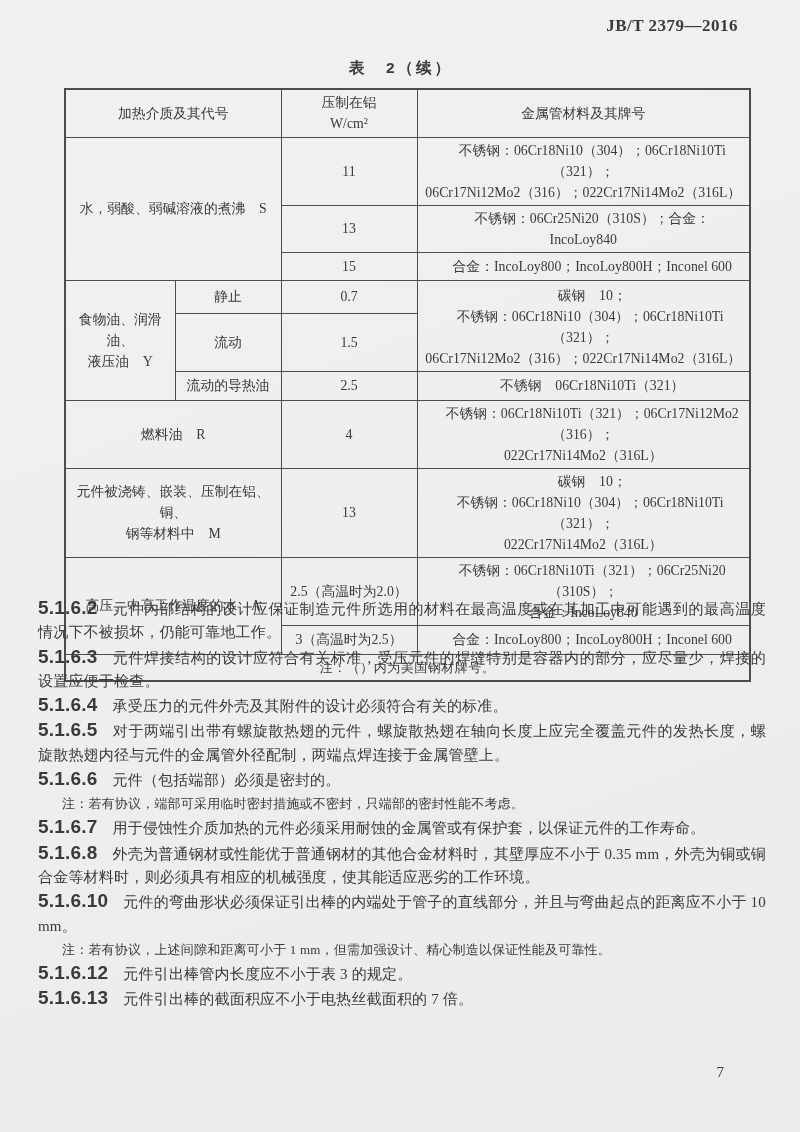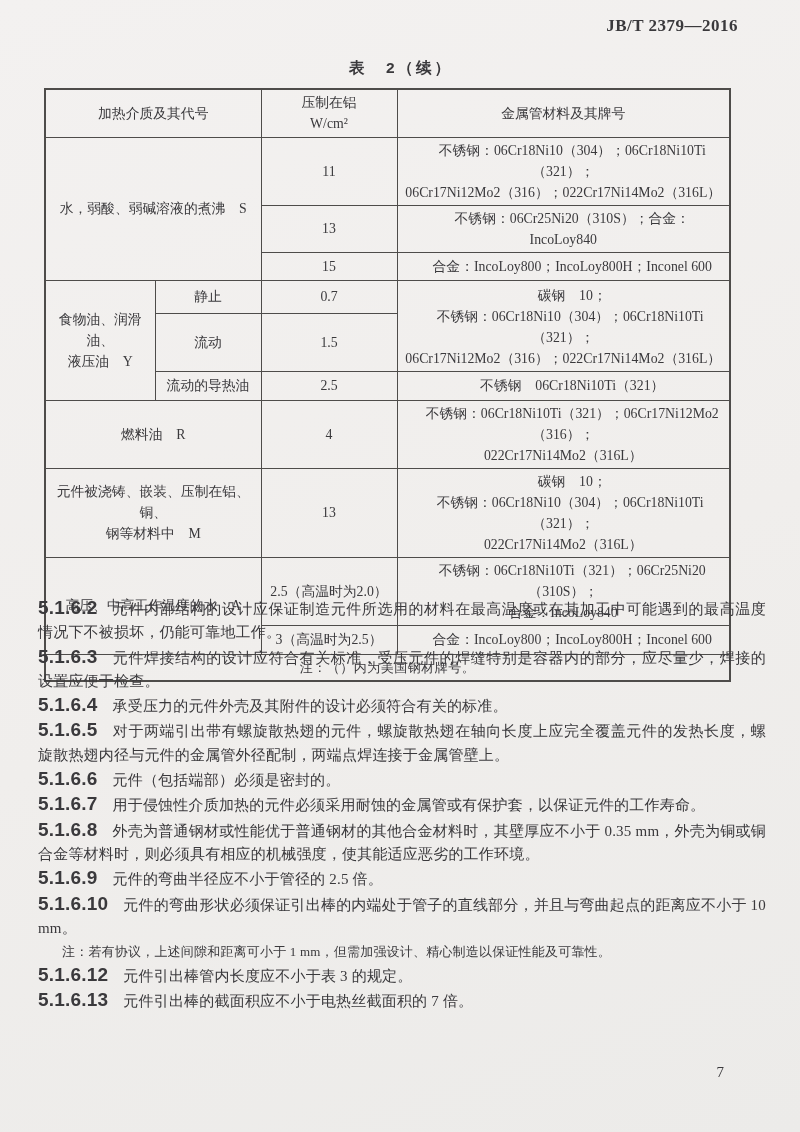--- a/index.html
+++ b/index.html
@@ -19,21 +19,21 @@
     position:absolute;top:16px;right:62px;
     font-size:17px;font-weight:600;letter-spacing:.5px;
   }
   .table-title{
     position:absolute;top:58px;left:16px;width:770px;
     text-align:center;
     font-family:"Liberation Sans","DejaVu Sans",sans-serif;
     font-size:15.5px;font-weight:bold;letter-spacing:3px;
   }
   table.std{
-    position:absolute;top:88px;left:44px;width:685px;
+    position:absolute;top:88px;left:64px;width:685px;
     border-collapse:collapse;table-layout:fixed;
     font-size:13.8px;line-height:21px;
     border:2px solid var(--border);
   }
   table.std td,table.std th{
     border:1px solid var(--border);
     padding:2px 6px;
     font-weight:normal;
     text-align:center;vertical-align:middle;
     overflow:hidden;
@@ -152,22 +152,22 @@
   </tr>
 </tbody>
   </table>
 
 <div class="clauses">
     <p class="clause"><span class="num">5.1.6.2</span><span>元件内部结构的设计应保证制造元件所选用的材料在最高温度或在其加工中可能遇到的最高温度情况下不被损坏，仍能可靠地工作。</span></p>
     <p class="clause"><span class="num">5.1.6.3</span><span>元件焊接结构的设计应符合有关标准，受压元件的焊缝特别是容器内的部分，应尽量少，焊接的设置应便于检查。</span></p>
     <p class="clause"><span class="num">5.1.6.4</span><span>承受压力的元件外壳及其附件的设计必须符合有关的标准。</span></p>
     <p class="clause"><span class="num">5.1.6.5</span><span>对于两端引出带有螺旋散热翅的元件，螺旋散热翅在轴向长度上应完全覆盖元件的发热长度，螺旋散热翅内径与元件的金属管外径配制，两端点焊连接于金属管壁上。</span></p>
     <p class="clause"><span class="num">5.1.6.6</span><span>元件（包括端部）必须是密封的。</span></p>
+    <p class="cnote">注：若有协议，端部可采用临时密封措施或不密封，只端部的密封性能不考虑。</p>
     <p class="clause"><span class="num">5.1.6.7</span><span>用于侵蚀性介质加热的元件必须采用耐蚀的金属管或有保护套，以保证元件的工作寿命。</span></p>
     <p class="clause"><span class="num">5.1.6.8</span><span>外壳为普通钢材或性能优于普通钢材的其他合金材料时，其壁厚应不小于 0.35 mm，外壳为铜或铜合金等材料时，则必须具有相应的机械强度，使其能适应恶劣的工作环境。</span></p>
-    <p class="clause"><span class="num">5.1.6.9</span><span>元件的弯曲半径应不小于管径的 2.5 倍。</span></p>
     <p class="clause"><span class="num">5.1.6.10</span><span>元件的弯曲形状必须保证引出棒的内端处于管子的直线部分，并且与弯曲起点的距离应不小于 10 mm。</span></p>
     <p class="cnote">注：若有协议，上述间隙和距离可小于 1 mm，但需加强设计、精心制造以保证性能及可靠性。</p>
     <p class="clause"><span class="num">5.1.6.12</span><span>元件引出棒管内长度应不小于表 3 的规定。</span></p>
     <p class="clause"><span class="num">5.1.6.13</span><span>元件引出棒的截面积应不小于电热丝截面积的 7 倍。</span></p>
   </div>
 
 <div class="page-number">7</div>
 
 </body></html>

